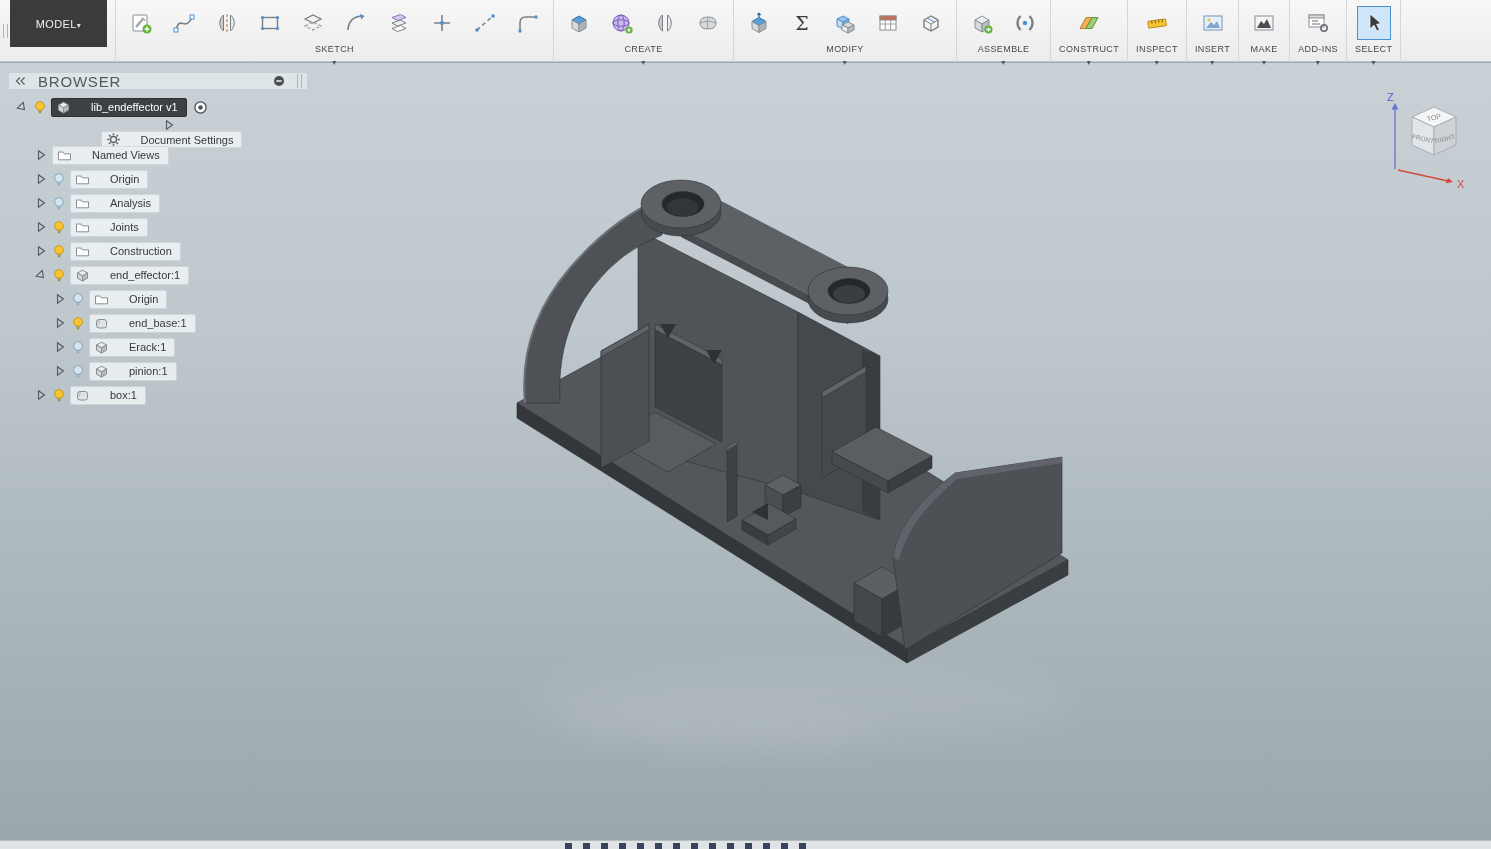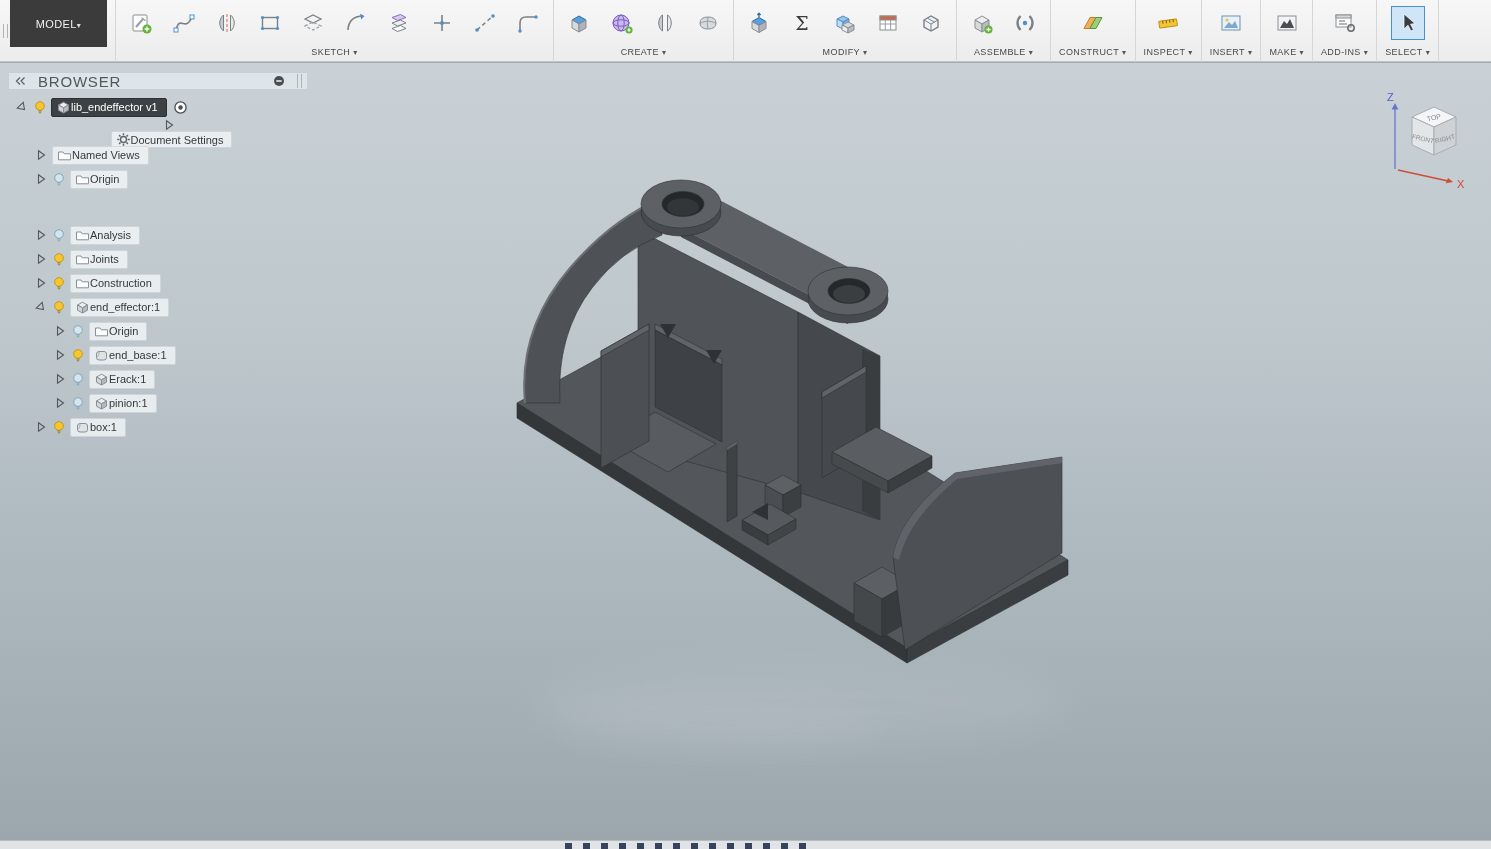--- a/index.html
+++ b/index.html
@@ -10,38 +10,38 @@
   #toolbar{position:absolute;top:0;left:0;right:0;height:62px;background:linear-gradient(#f7f7f7,#ececec);border-bottom:1px solid #c3c5c7;display:flex;align-items:flex-start;z-index:10;}
   #toolbar-grip{width:10px;height:62px;display:flex;align-items:center;justify-content:center;}
   .grip-bars{width:5px;height:14px;border-left:1px solid #b0b3b5;border-right:1px solid #b0b3b5;}
   #model-menu{width:97px;height:47px;background:#3b3b3b;color:#f0f0f0;display:flex;align-items:center;justify-content:center;font-size:11px;letter-spacing:.4px;cursor:default;}
   #model-menu .chev::after{color:#dcdcdc;}
   #toolbar-groups{display:flex;height:62px;margin-left:8px;border-left:1px solid #d4d6d8;}
   .tb-group{display:flex;flex-direction:column;align-items:center;padding:2px 8px 0;border-right:1px solid #d4d6d8;}
   .tb-icons{display:flex;align-items:center;gap:9px;height:42px;}
   .tb-btn{width:34px;height:34px;border:1px solid transparent;background:transparent;display:flex;align-items:center;justify-content:center;padding:0;cursor:pointer;}
   .tb-btn.active{background:#cfe6f8;border-color:#4a90d0;}
-  .tb-label{height:15px;display:flex;align-items:center;gap:3px;font-size:9px;color:#45484b;letter-spacing:.4px;cursor:pointer;}
+  .tb-label{height:15px;display:flex;align-items:center;gap:3px;font-size:9px;color:#45484b;letter-spacing:.4px;cursor:pointer;flex-direction:column;}
   .chev::after{content:"▾";font-size:8px;color:#55585b;line-height:1;}
 
   
   #canvas{position:absolute;top:63px;left:0;right:0;bottom:9px;background:linear-gradient(180deg,#c9d1d6 0%,#bdc7cc 35%,#aab5bc 70%,#9ba6ad 100%);overflow:hidden;}
   #model-svg{position:absolute;inset:0;}
 
   
   #browser{position:absolute;left:8px;top:9px;width:300px;z-index:6;}
   .browser-header{height:18px;background:rgba(223,230,233,.93);display:flex;align-items:center;gap:12px;padding:0 5px;font-size:15px;color:#55585b;letter-spacing:.8px;border:1px solid rgba(180,188,193,.5);}
   .browser-header .spacer{flex:1;}
   #browser-tree{margin-top:5px;}
   .tree-row{display:flex;align-items:center;height:24px;}
   .expander{width:12px;height:12px;margin-right:5px;flex:none;cursor:pointer;}
   .expander svg{display:block;}
   .expander.expanded{transform:rotate(45deg);}
   .bulb{width:14px;height:15px;margin-right:4px;flex:none;cursor:pointer;}
-  .chip{display:inline-flex;align-items:center;gap:0;background:rgba(242,246,248,.8);border:1px solid rgba(168,178,184,.4);border-radius:2px;padding:0 8px 0 4px;font-size:11px;color:#37393b;height:19px;white-space:nowrap;cursor:pointer;}
+  .chip{display:inline-flex;align-items:center;gap:20px;background:rgba(242,246,248,.8);border:1px solid rgba(168,178,184,.4);border-radius:2px;padding:0 8px 0 4px;font-size:11px;color:#37393b;height:19px;white-space:nowrap;cursor:pointer;}
   .chip.dark{background:#3e4143;border-color:#2d3032;color:#ffffff;}
   .target{margin-left:6px;width:15px;height:15px;cursor:pointer;}
 
   
   #viewcube{position:absolute;right:14px;top:26px;width:95px;height:104px;z-index:6;}
 
   
   #timeline{position:absolute;left:0;right:0;bottom:0;height:9px;background:#e1e4e6;border-top:1px solid #b7bbbe;z-index:10;}
   #timeline-ticks{position:absolute;left:565px;top:2px;display:flex;gap:11px;}
   .tick{width:7px;height:6px;background:#36435a;cursor:pointer;}
@@ -491,21 +491,21 @@
             </svg></span>
           <span class="chip">
             <span style="display: inline-flex;">
               <svg viewBox="0 0 15 15" width="15" height="15" fill="none">
                 <path d="M1.5 4 h4.5 l1.3 1.8 h6.2 v6 h-12 Z" fill="#fdfdfd" stroke="#8a8f93"></path>
               </svg>
             </span>
             <span>Origin</span>
           </span>
         </div>
-        <div class="tree-row" style="padding-left: 27px; margin-top: 32px;">
+        <div class="tree-row" style="padding-left: 27px;">
           <span class="expander">
             <svg viewBox="0 0 12 12" width="12" height="12" fill="none">
               <path d="M3.5 1.8 L9.5 6 L3.5 10.2 Z" stroke="#54585c" stroke-width="1.1"></path>
             </svg>
           </span>
           <span class="bulb"><svg viewBox="0 0 14 15" width="14" height="15" fill="none">
               <circle cx="7" cy="6" r="4.3" fill="#d6e4ec" stroke="#7fa7c0"></circle>
               <path d="M5.4 11 h3.2 M5.8 12.7 h2.4" stroke="#7fa7c0" stroke-width="1.1"></path>
             </svg></span>
           <span class="chip">

